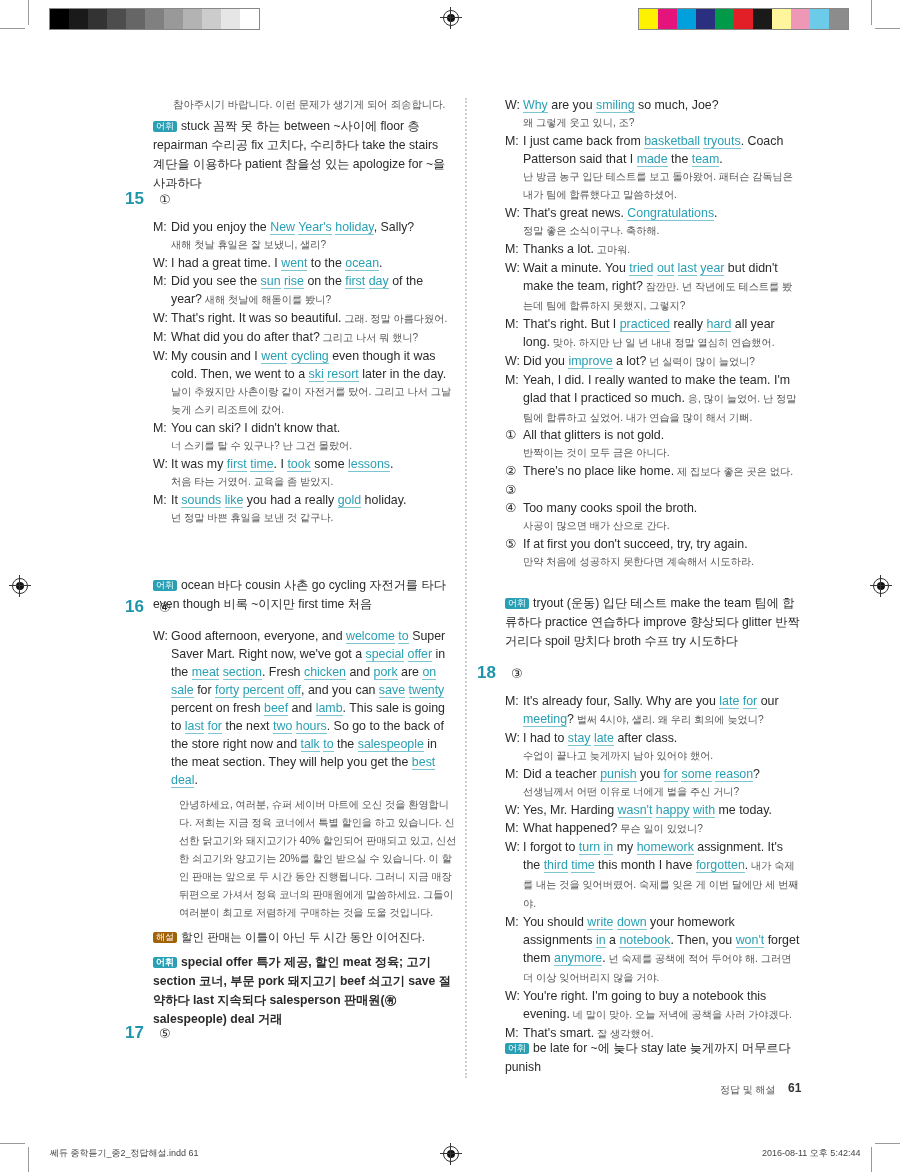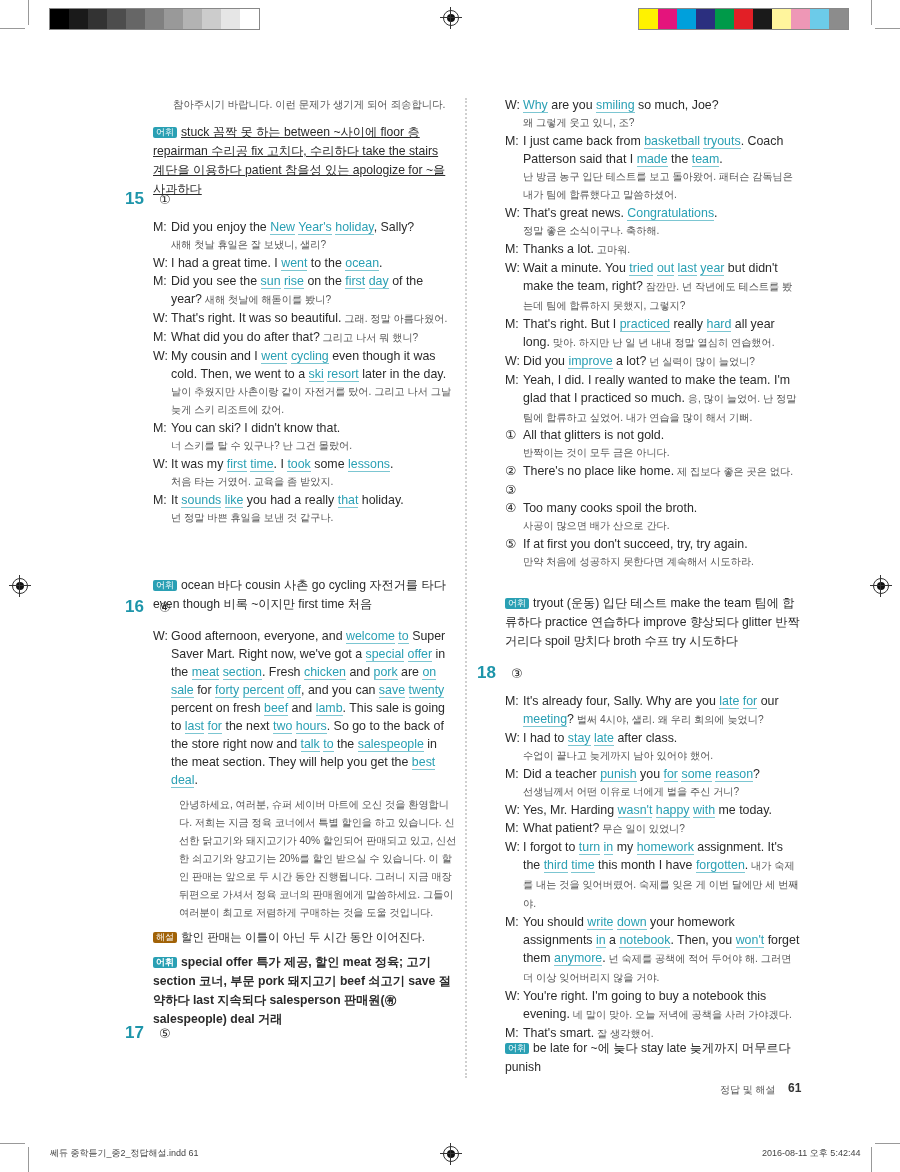--- a/index.html
+++ b/index.html
@@ -76,21 +76,21 @@
     <span class="v"></span>
   </div>
 <div class="reg" style="left:443px;top:1146px;">
     <span class="v"></span>
   </div>
 
 <div class="divider"></div>
 
 <div class="col" style="left:153px;top:96px;width:300px;">
   <div class="ko" style="padding-left:20px;font-size:10.4px;">참아주시기 바랍니다. 이런 문제가 생기게 되어 죄송합니다.</div>
-  <div class="vocab" style="margin-top:9px;text-decoration:underline;">
+  <div class="vocab" style="margin-top:3px;">
     <span class="badge">어휘</span><span>stuck 꼼짝 못 하는 between ~사이에 floor 층 repairman 수리공 fix 고치다, 수리하다 take the stairs 계단을 이용하다 patient 참을성 있는 apologize for ~을 사과하다</span>
   </div>
 </div>
 
 <div class="col" style="left:125px;top:190px;width:330px;">
   <span class="qnum">15</span><span class="qans">①</span>
 </div>
 <div class="col" id="q15" style="left:153px;top:218px;width:300px;">
     <div class="spk">
       <span class="tag">M:</span>
@@ -119,21 +119,21 @@
     <div class="spk">
       <span class="tag">M:</span>
       <div class="txt"><span>You can ski? I didn't know that.</span><div class="ko">너 스키를 탈 수 있구나? 난 그건 몰랐어.</div></div>
     </div>
     <div class="spk">
       <span class="tag">W:</span>
       <div class="txt"><span>It was my <span class="u">first</span> <span class="u">time</span>. I <span class="u">took</span> some <span class="u">lessons</span>.</span><div class="ko">처음 타는 거였어. 교육을 좀 받았지.</div></div>
     </div>
     <div class="spk">
       <span class="tag">M:</span>
-      <div class="txt"><span>It <span class="u">sounds</span> <span class="u">like</span> you had a really <span class="u">that</span> holiday.</span><div class="ko">넌 정말 바쁜 휴일을 보낸 것 같구나.</div></div>
+      <div class="txt"><span>It <span class="u">sounds</span> <span class="u">like</span> you had a really <span class="u">gold</span> holiday.</span><div class="ko">넌 정말 바쁜 휴일을 보낸 것 같구나.</div></div>
     </div>
   </div>
 <div class="col vocab" style="left:153px;top:576px;width:300px;">
   <span class="badge">어휘</span><span>ocean 바다 cousin 사촌 go cycling 자전거를 타다 even though 비록 ~이지만 first time 처음</span>
 </div>
 
 <div class="col" style="left:125px;top:598px;width:330px;">
   <span class="qnum">16</span><span class="qans">④</span>
 </div>
 <div class="col" id="q16" style="left:153px;top:627px;width:300px;">
@@ -226,21 +226,21 @@
     <div class="spk">
       <span class="tag">M:</span>
       <div class="txt"><span>Did a teacher <span class="u">punish</span> you <span class="u">for</span> <span class="u">some</span> <span class="u">reason</span>?</span><div class="ko">선생님께서 어떤 이유로 너에게 벌을 주신 거니?</div></div>
     </div>
     <div class="spk">
       <span class="tag">W:</span>
       <div class="txt"><span>Yes, Mr. Harding <span class="u">wasn't</span> <span class="u">happy</span> <span class="u">with</span> me today.</span></div>
     </div>
     <div class="spk">
       <span class="tag">M:</span>
-      <div class="txt"><span>What patient?</span><span class="ko"> 무슨 일이 있었니?</span></div>
+      <div class="txt"><span>What happened?</span><span class="ko"> 무슨 일이 있었니?</span></div>
     </div>
     <div class="spk">
       <span class="tag">W:</span>
       <div class="txt"><span>I forgot to <span class="u">turn</span> <span class="u">in</span> my <span class="u">homework</span> assignment. It's the <span class="u">third</span> <span class="u">time</span> this month I have <span class="u">forgotten</span>.</span><span class="ko"> 내가 숙제를 내는 것을 잊어버렸어. 숙제를 잊은 게 이번 달에만 세 번째야.</span></div>
     </div>
     <div class="spk">
       <span class="tag">M:</span>
       <div class="txt"><span>You should <span class="u">write</span> <span class="u">down</span> your homework assignments <span class="u">in</span> a <span class="u">notebook</span>. Then, you <span class="u">won't</span> forget them <span class="u">anymore</span>.</span><span class="ko"> 넌 숙제를 공책에 적어 두어야 해. 그러면 더 이상 잊어버리지 않을 거야.</span></div>
     </div>
     <div class="spk">

